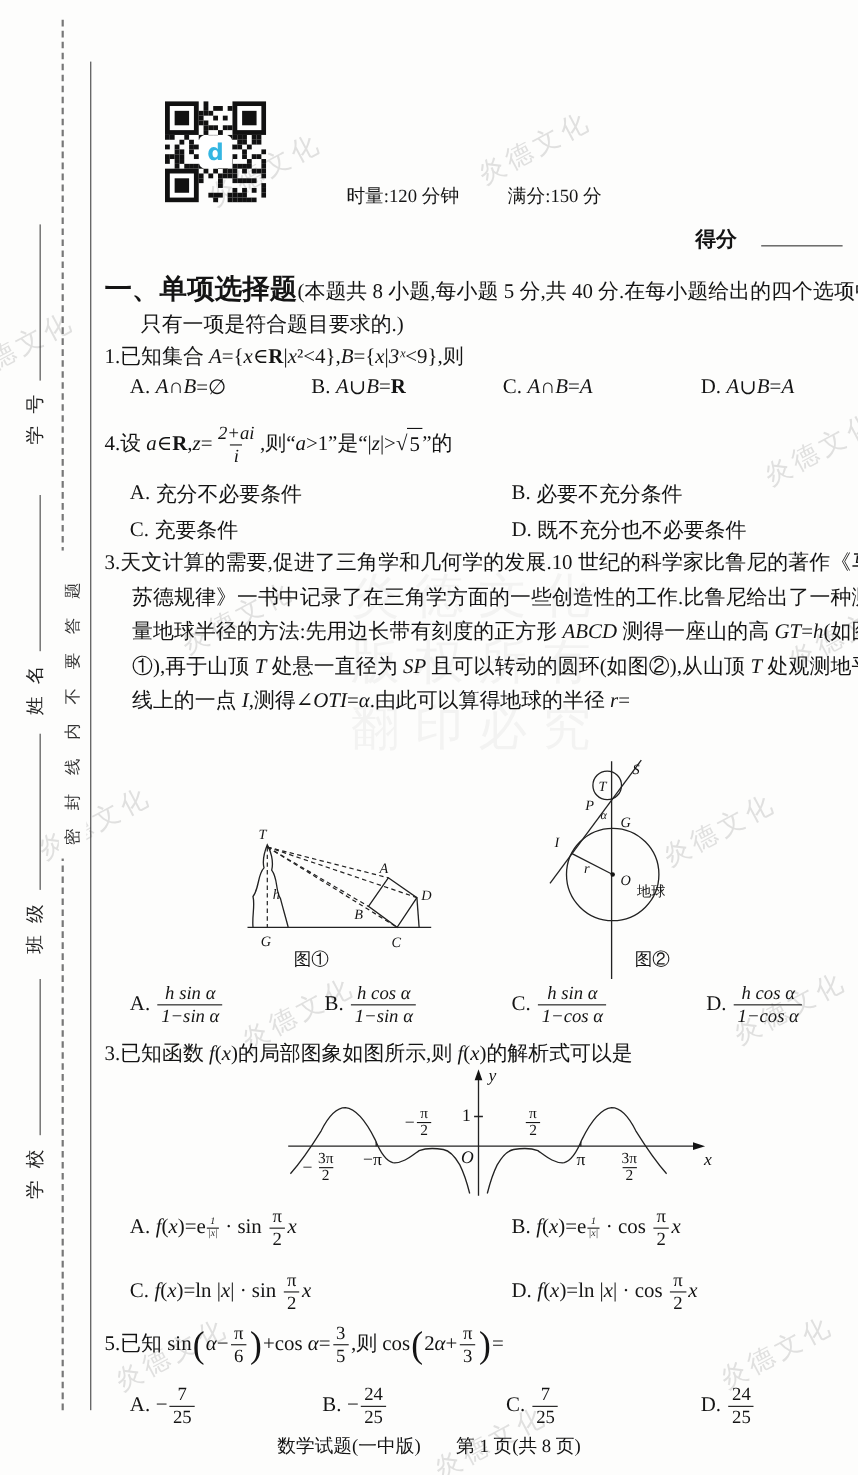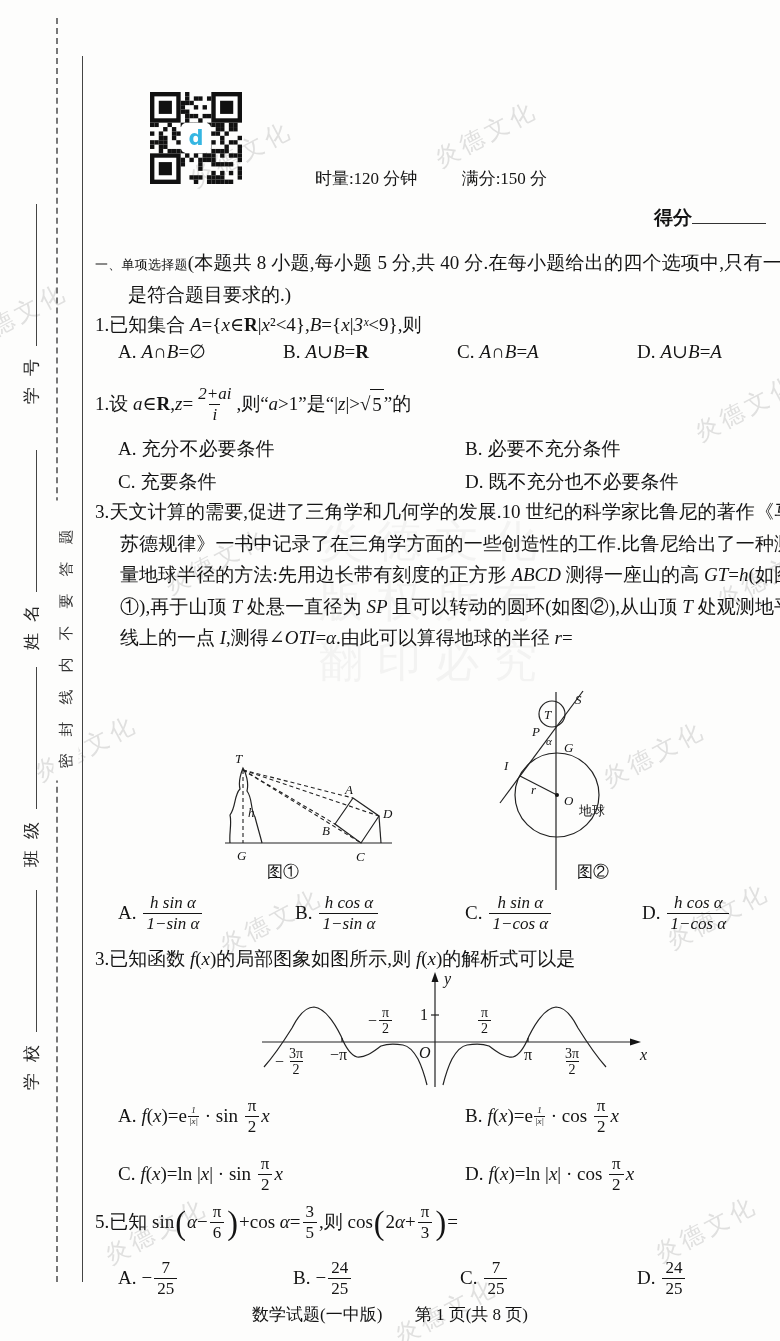--- a/index.html
+++ b/index.html
@@ -25,25 +25,25 @@
          font-size:33px;font-weight:bold;letter-spacing:1px;}
   .qr{position:absolute;left:150px;top:92px;width:92px;height:92px;}
   .qr-logo{position:absolute;left:31px;top:31px;width:30px;height:30px;background:#fff;border-radius:5px;
            display:flex;align-items:center;justify-content:center;
            font-family:"DejaVu Sans",sans-serif;font-weight:bold;font-size:21px;}
   .subject{position:absolute;left:95px;top:104px;width:672px;text-align:center;font-size:44px;
            font-weight:bold;font-family:"DejaVu Sans","Liberation Sans",sans-serif;}
   .infoline{position:absolute;left:95px;top:167px;width:672px;text-align:center;font-size:17px;}
   .infoline span{margin:0 20px;}
   .score{position:absolute;right:14px;top:203px;display:flex;align-items:baseline;
-         font-family:"DejaVu Sans",sans-serif;font-size:19px;font-weight:bold;}
+         font-family:"DejaVu Sans",sans-serif;font-size:19px;font-weight:bold;gap:22px;}
   .score-blank{display:inline-block;width:74px;border-bottom:1.6px solid #333;height:20px;}
   
   .blk{position:absolute;left:95px;width:673px;font-size:19px;line-height:30px;}
-  .bold-cn{font-weight:normal;font-family:"DejaVu Sans",sans-serif;font-size:13px;}
+  .bold-cn{font-weight:bold;font-family:"DejaVu Sans",sans-serif;font-size:25px;}
   .hang{padding-left:33px;text-indent:-33px;text-align:justify;}
   .hang25{padding-left:25px;text-indent:-25px;text-align:justify;line-height:31.5px;}
   .sc{font-style:normal;}
   .sm{font-style:italic;}
   .sb{font-weight:bold;}
   .ml{display:inline;}
   .mlc{display:inline-flex;align-items:center;flex-wrap:nowrap;}
   .mlc .sc,.mlc .sm,.mlc .sb{white-space:pre;}
   .frac{display:inline-flex;flex-direction:column;align-items:center;margin:0 2px;line-height:1.15;
         font-size:17px;vertical-align:middle;}
@@ -329,21 +329,21 @@
           <span class="sc">∪</span>
           <span class="sm">B</span>
           <span class="sc">=</span>
           <span class="sm">A</span>
         </span>
       </span>
   </div>
 
   <div class="blk stem-flex" style="top:378px">
     <span class="ml mlc">
-        <span class="sc">1.设 </span>
+        <span class="sc">4.设 </span>
         <span class="sm">a</span>
         <span class="sc">∈</span>
         <span class="sb">R</span>
         <span class="sc">,</span>
         <span class="sm">z</span>
         <span class="sc">=</span>
         <span class="frac it">
           <span class="fn">2+ai</span>
           <span class="fd">i</span>
         </span>

